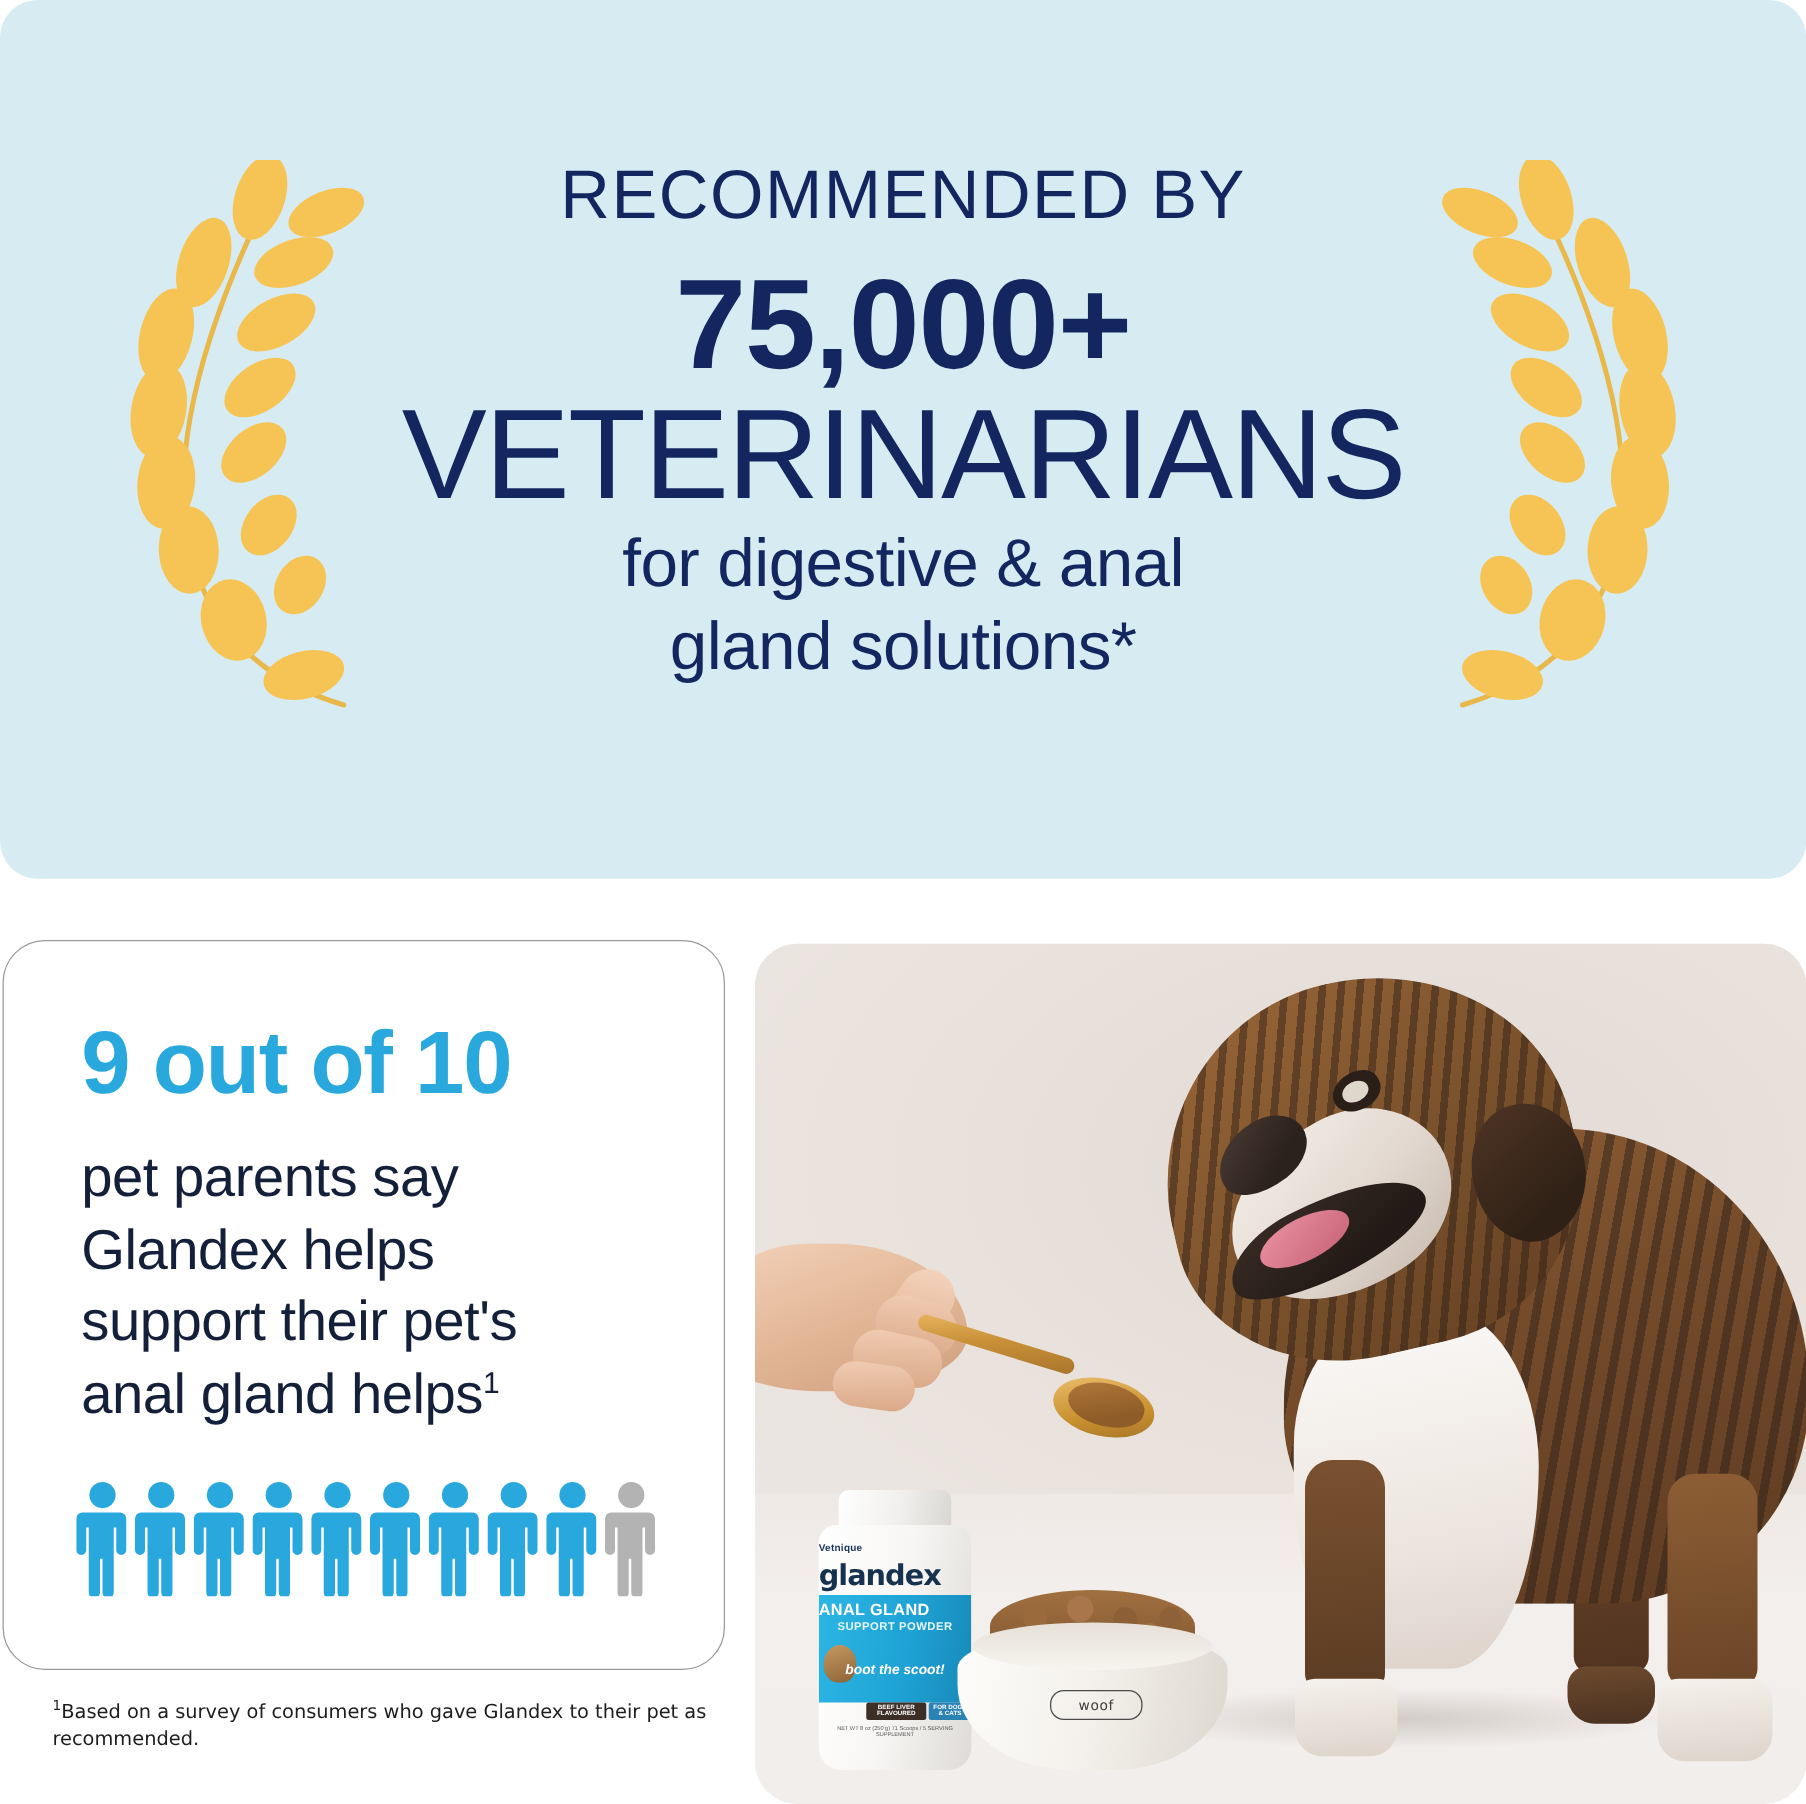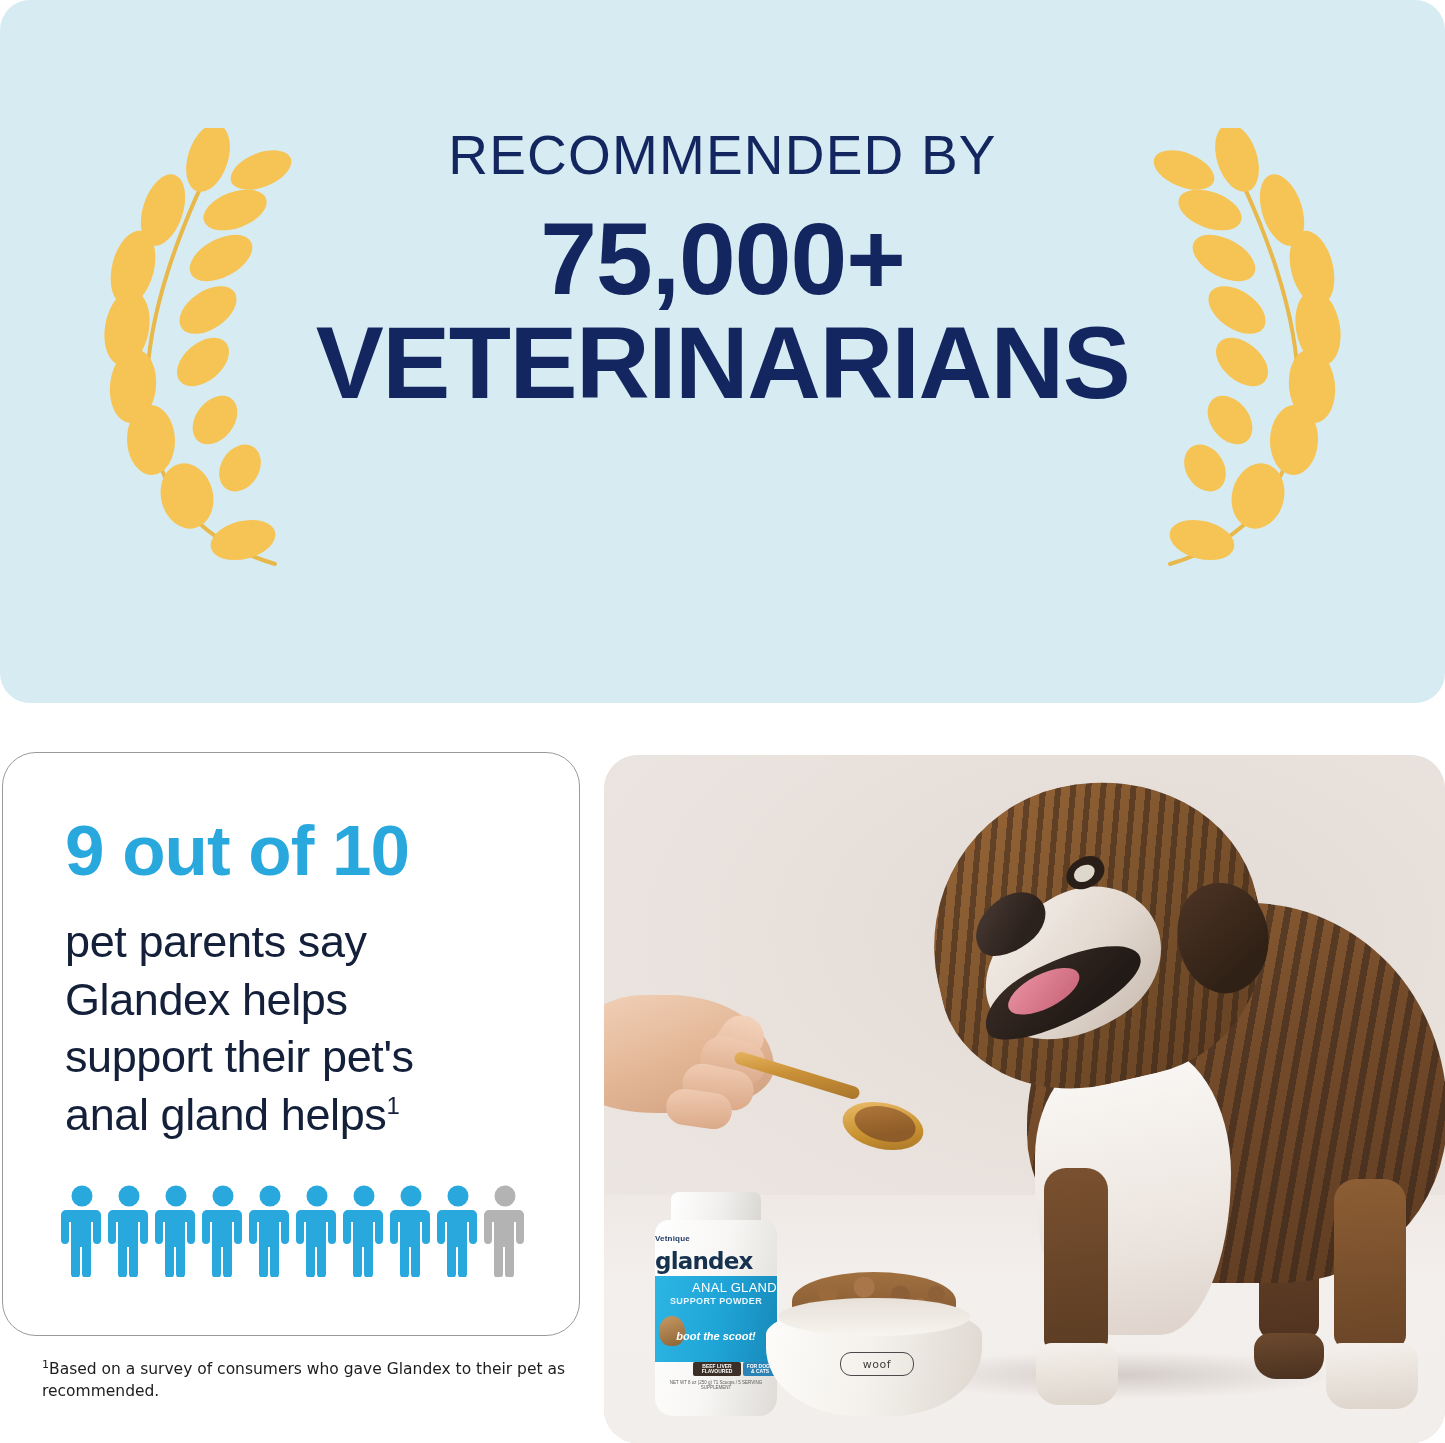--- a/index.html
+++ b/index.html
@@ -53,21 +53,21 @@
   }
   .line-number {
     font-size: 102px;
     font-weight: bold;
     line-height: 1.02;
     letter-spacing: -1px;
     margin: 0;
   }
   .line-vets {
     font-size: 102px;
-    font-weight: bold;
+    font-weight: normal;
     line-height: 1.02;
     letter-spacing: -1.5px;
     margin: 0 0 4px 0;
   }
   .line-sub {
     font-size: 54px;
     font-weight: normal;
     line-height: 1.22;
     letter-spacing: -0.5px;
     margin: 0;
@@ -393,21 +393,21 @@
     letter-spacing: -0.8px;
     font-family: "DejaVu Sans", sans-serif;
   }
   .lbl-band {
     position: absolute; left: 0; right: 0; top: 56px;
     height: 86px;
     background: linear-gradient(100deg, #2cb6e4 0%, #1fa3d6 55%, #1789b8 100%);
   }
   .lbl-t1 {
     position: absolute; left: 0; right: 0; top: 60px;
-    text-align: right; font-size: 13px; font-weight: normal;
+    text-align: left; font-size: 13px; font-weight: bold;
     color: #ffffff; letter-spacing: .3px;
   }
   .lbl-t2 {
     position: absolute; left: 0; right: 0; top: 76px;
     text-align: center; font-size: 9px; font-weight: bold;
     color: #e6f6fd; letter-spacing: .4px;
   }
   .lbl-t3 {
     position: absolute; left: 0; right: 0; top: 110px;
     text-align: center; font-size: 11px; font-style: italic;
@@ -542,20 +542,24 @@
       <ellipse cx="165" cy="340" rx="25" ry="19" transform="rotate(-58 165 340)"></ellipse>
       <ellipse cx="112" cy="368" rx="26" ry="33" transform="rotate(-14 112 368)"></ellipse>
       <ellipse cx="168" cy="412" rx="33" ry="19" transform="rotate(-14 168 412)"></ellipse>
     </g>
   </svg>
 
   <div class="banner-text">
     <p class="line-recommended">RECOMMENDED BY</p>
     <p class="line-number">75,000+</p>
     <p class="line-vets">VETERINARIANS</p>
+    <p class="line-sub">
+      <span>for digestive &amp; anal</span><br>
+      <span>gland solutions*</span>
+    </p>
   </div>
 </section>
 
 <section class="stat-card">
   <div class="stat-headline">9 out of 10</div>
 
   <div class="stat-body">
     <span>pet parents say</span><br>
     <span>Glandex helps</span><br>
     <span>support their pet's</span><br>

